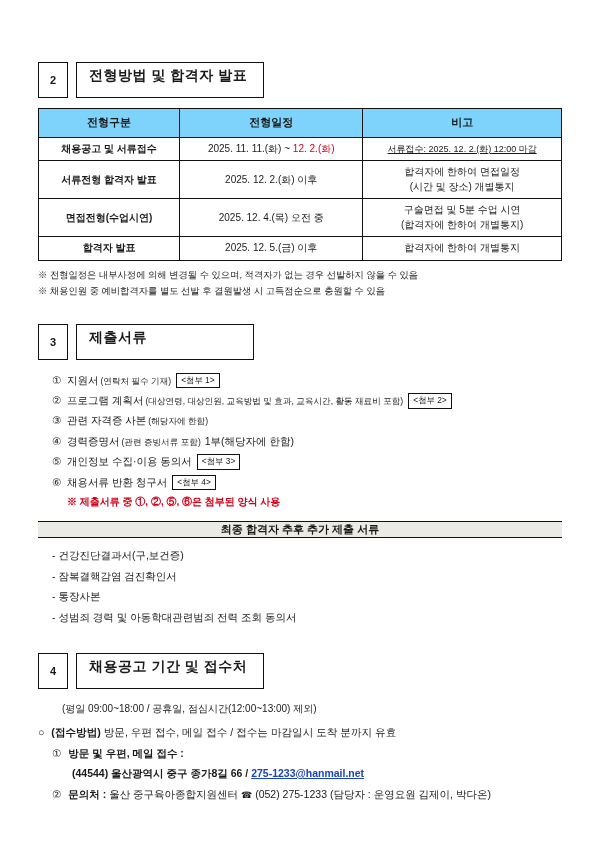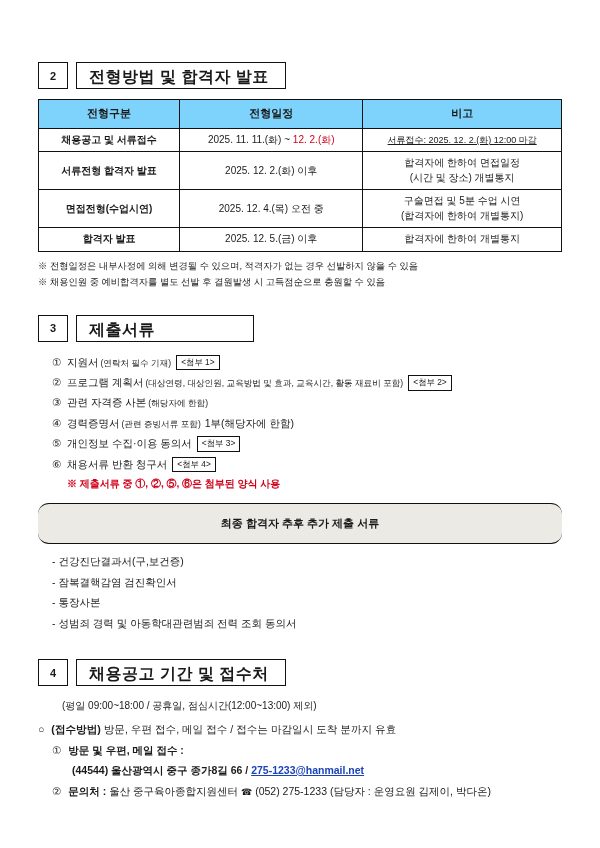--- a/index.html
+++ b/index.html
@@ -33,22 +33,22 @@
     border: 1px solid #111;
     display: flex;
     align-items: center;
     justify-content: center;
     font-size: 11px;
     font-weight: bold;
     padding: 3px 0;
   }
   .sec-title {
     border: 1px solid #111;
-    padding: 4px 16px 0 12px;
-    font-size: 16px;
+    padding: 4px 16px 12px 12px;
+    font-size: 14px;
     font-weight: bold;
     letter-spacing: .5px;
     min-width: 170px;
     display: flex;
     align-items: center;
   }
   .sec-title.wide { min-width: 178px; }
 
   
   table.grid {
@@ -119,22 +119,21 @@
 
   
   .extra-box { margin-top: 12px; }
   .extra-head {
     border-top: 1px solid #111;
     border-bottom: 1px solid #111;
     background: #eceae4;
     text-align: center;
     font-weight: bold;
     font-size: 11px;
-    padding: 12px 0;
-    border-radius: 11px;
+    padding: 0 0;
   }
   .extra-list {
     padding: 7px 0 0 14px;
   }
   .extra-item {
     font-size: 10.5px;
     line-height: 1.95;
   }
 
   

